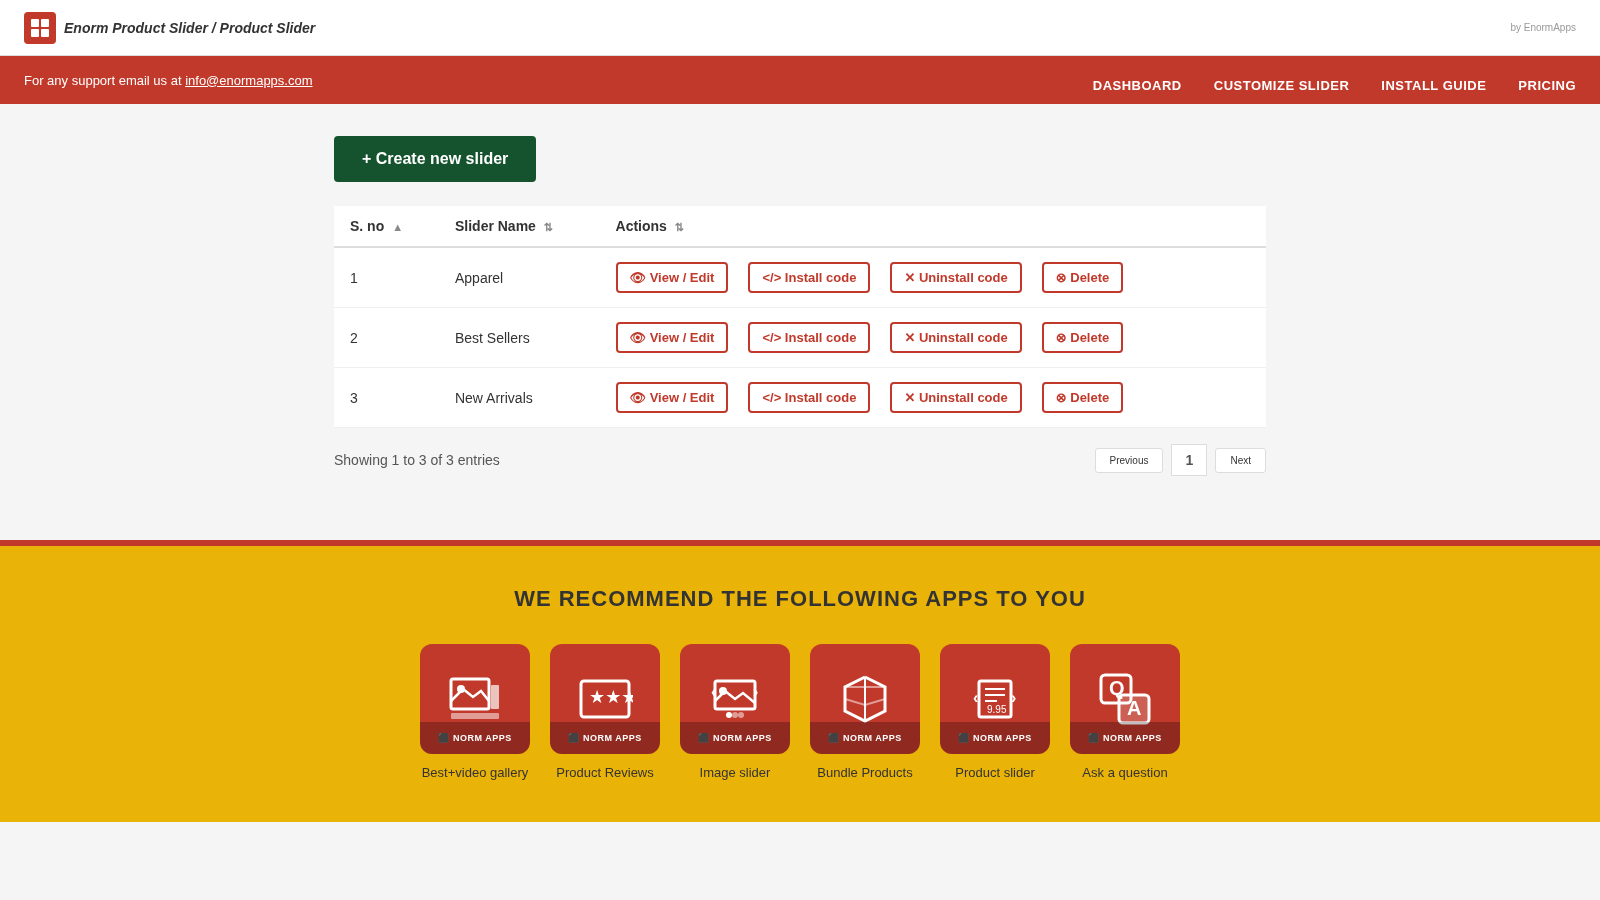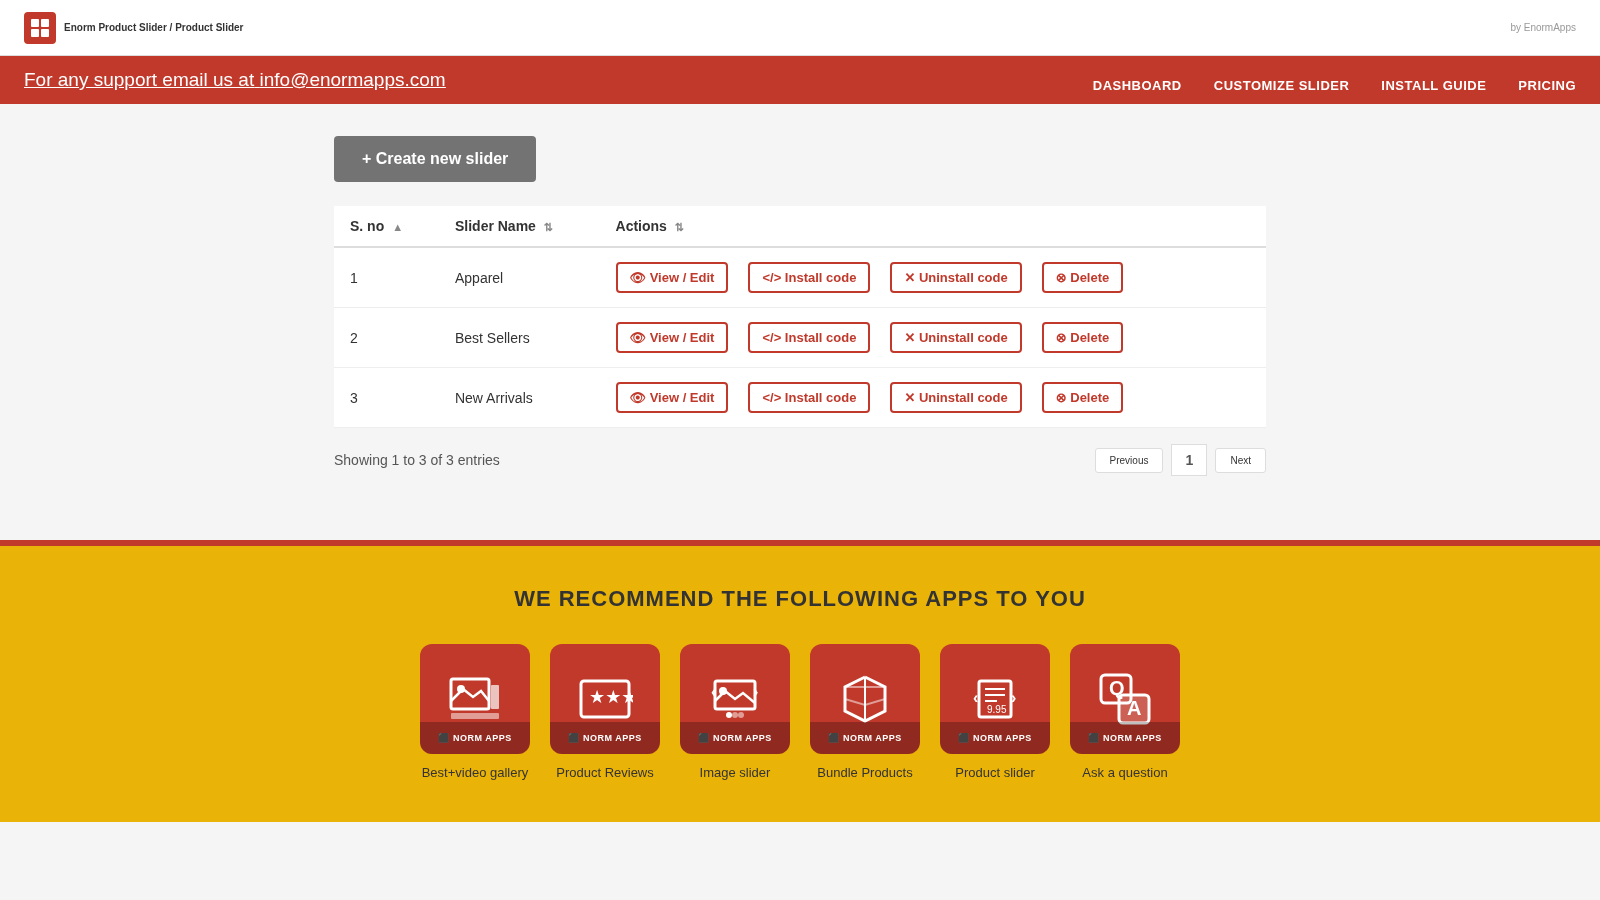--- a/index.html
+++ b/index.html
@@ -16,44 +16,44 @@
       justify-content: space-between;
     }
     .top-bar-left { display: flex; align-items: center; gap: 8px; }
     .app-icon {
       width: 32px; height: 32px;
       background: #c0392b;
       border-radius: 4px;
       display: flex; align-items: center; justify-content: center;
       color: #fff; font-size: 18px; font-weight: bold;
     }
-    .breadcrumb { font-size: 10px; color: #555; }
+    .breadcrumb { font-size: 14px; color: #555; font-style: italic; }
     .breadcrumb span { color: #333; font-weight: bold; }
     .by-enorm { font-size: 10px; color: #999; }
 
     
     .nav-bar {
       background: #c0392b;
       padding: 0 24px;
       height: 48px;
       display: flex;
       align-items: center;
       justify-content: space-between;
     }
-    .nav-support { font-size: 19px; color: #fff; text-decoration: underline; }
+    .nav-support { font-size: 13px; color: #fff; }
     .nav-support a { color: #fff; text-decoration: underline; }
     .nav-links { display: flex; gap: 32px; margin-top: 11px; }
     .nav-link { color: #fff; font-size: 13px; font-weight: 600; text-decoration: none; letter-spacing: 0.5px; cursor: pointer; }
 
     
     .main-content { max-width: 980px; margin: 0 auto; padding: 32px 24px; }
 
     
     .create-btn {
-      background: #737373;
+      background: #14532d;
       color: #fff;
       border: none;
       padding: 14px 28px;
       font-size: 16px;
       font-weight: 600;
       border-radius: 4px;
       cursor: pointer;
       margin-bottom: 24px;
       display: inline-block;
     }

